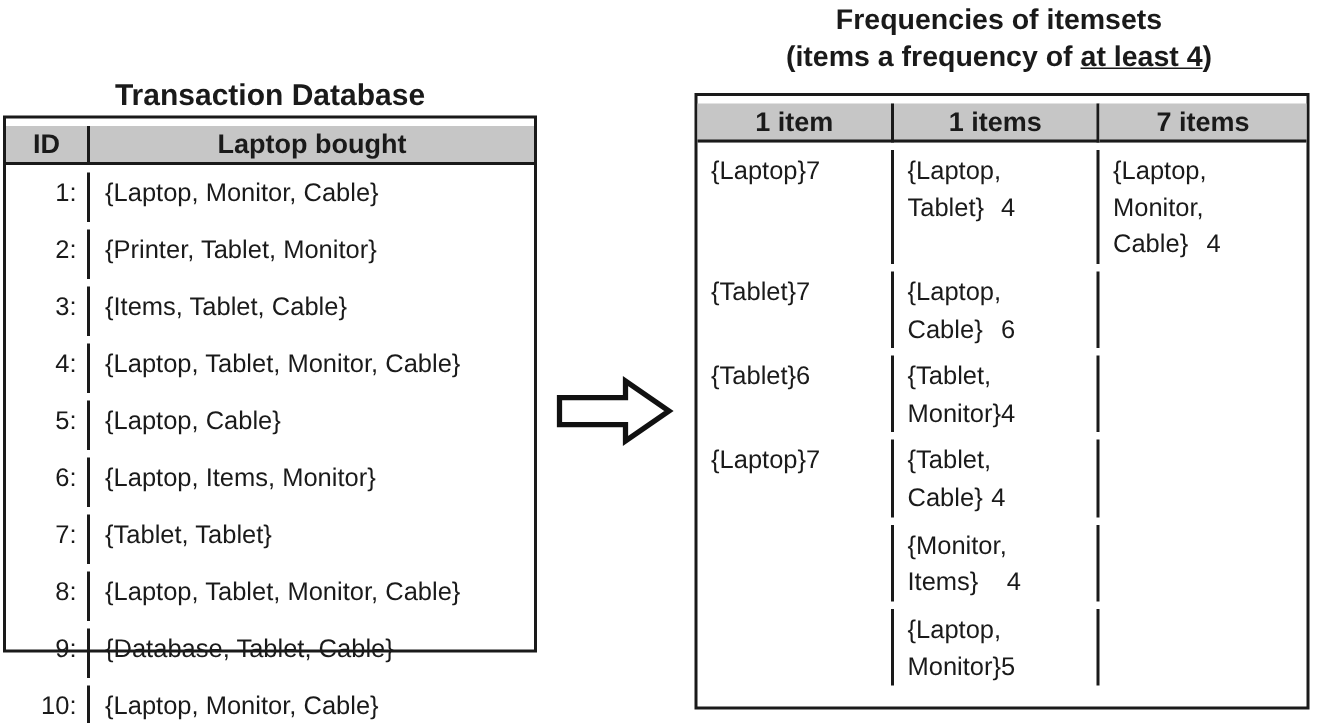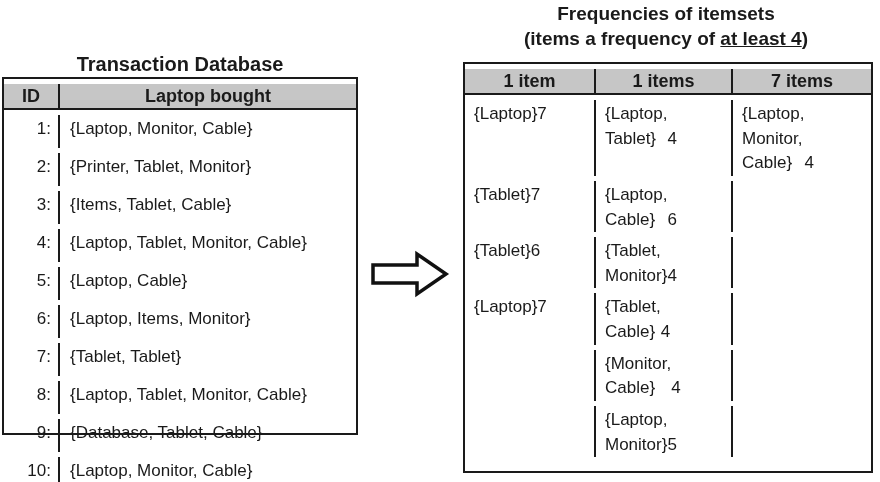--- a/index.html
+++ b/index.html
@@ -224,21 +224,21 @@
       <tr class="rn">
         <td class="v-div">
               <div class="cellflex">
                 <span class="itemset"></span>
                 <span class="count"></span>
               </div>
             </td>
         <td class="v-div">
               <div class="cellflex">
                 <span class="itemset">{Monitor,
-Cable}</span>
+Items}</span>
                 <span class="count">4</span>
               </div>
             </td>
         <td>
               <div class="cellflex">
                 <span class="itemset"></span>
                 <span class="count"></span>
               </div>
             </td>
       </tr>

